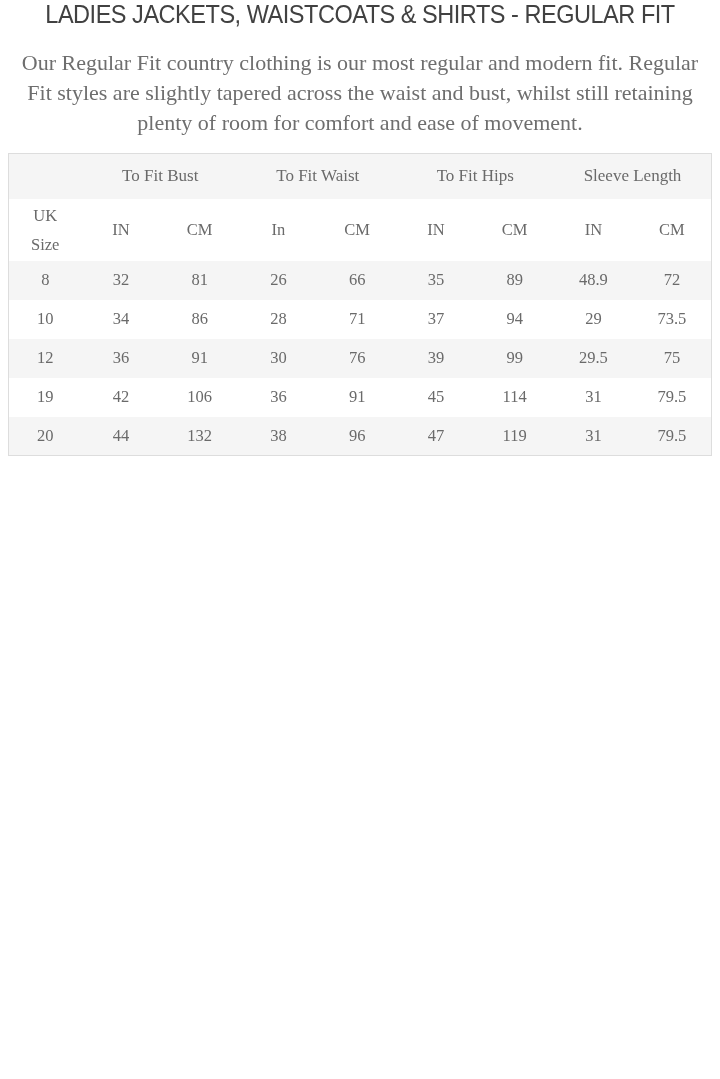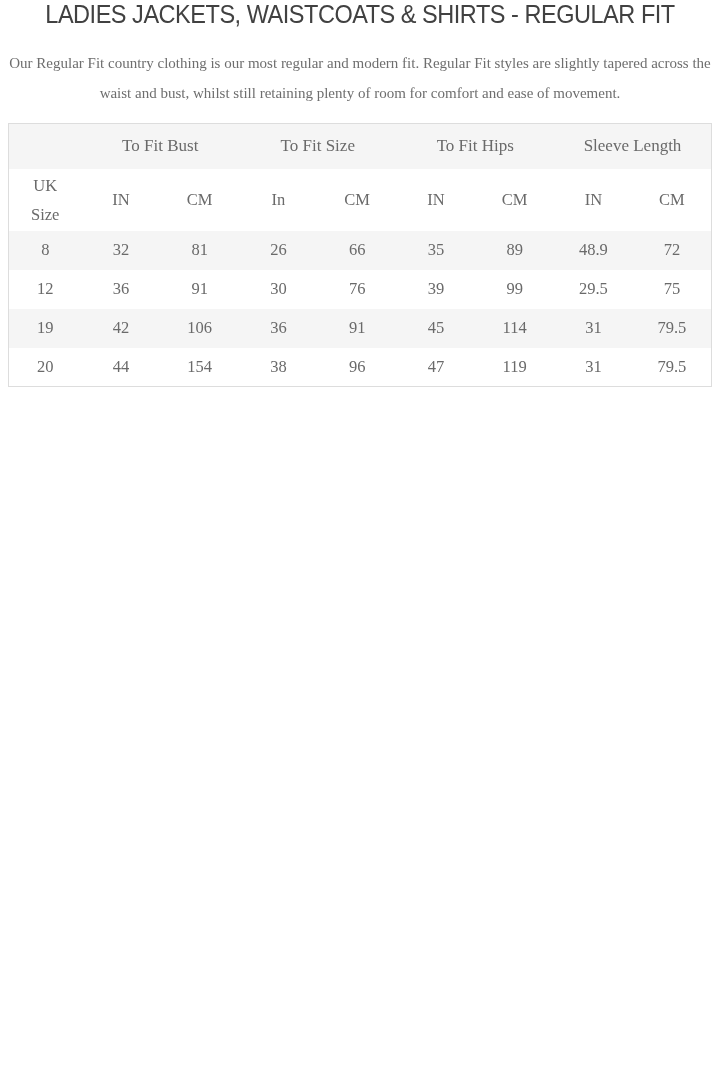--- a/index.html
+++ b/index.html
@@ -22,21 +22,21 @@
     color: var(--title-text, #414141);
     text-align: center;
     transform: scaleX(0.94);
     transform-origin: 50% 50%;
     white-space: nowrap;
   }
 
   .description {
     margin: 19px auto 0;
     width: 706px;
-    font-size: 15px;
+    font-size: 22px;
     line-height: 30px;
     color: var(--body-text, #6e6e6e);
     text-align: center;
   }
 
   table.size-table {
     margin: 15px 8px 8px;
     width: 704px;
     table-layout: fixed;
     border-collapse: collapse;
@@ -79,21 +79,21 @@
         <col>
         <col>
         <col>
         <col>
         <col>
     </colgroup>
     <thead>
       <tr class="group-header-row" id="group-header-row">
           <th colspan="1"></th>
           <th colspan="2">To Fit Bust</th>
-          <th colspan="2">To Fit Size</th>
+          <th colspan="2">To Fit Waist</th>
           <th colspan="2">To Fit Hips</th>
           <th colspan="2">Sleeve Length</th>
         </tr>
       <tr class="column-header-row" id="column-header-row">
           <th class="uk-size">UK Size</th>
           <th>IN</th>
           <th>CM</th>
           <th>In</th>
           <th>CM</th>
           <th>IN</th>
@@ -108,20 +108,31 @@
           <td>32</td>
           <td>81</td>
           <td>26</td>
           <td>66</td>
           <td>35</td>
           <td>89</td>
           <td>48.9</td>
           <td>72</td>
         </tr>
         <tr>
+          <td>10</td>
+          <td>34</td>
+          <td>86</td>
+          <td>28</td>
+          <td>71</td>
+          <td>37</td>
+          <td>94</td>
+          <td>29</td>
+          <td>73.5</td>
+        </tr>
+        <tr>
           <td>12</td>
           <td>36</td>
           <td>91</td>
           <td>30</td>
           <td>76</td>
           <td>39</td>
           <td>99</td>
           <td>29.5</td>
           <td>75</td>
         </tr>
@@ -132,21 +143,21 @@
           <td>36</td>
           <td>91</td>
           <td>45</td>
           <td>114</td>
           <td>31</td>
           <td>79.5</td>
         </tr>
         <tr>
           <td>20</td>
           <td>44</td>
-          <td>154</td>
+          <td>132</td>
           <td>38</td>
           <td>96</td>
           <td>47</td>
           <td>119</td>
           <td>31</td>
           <td>79.5</td>
         </tr>
       </tbody>
   </table>
 </div>

